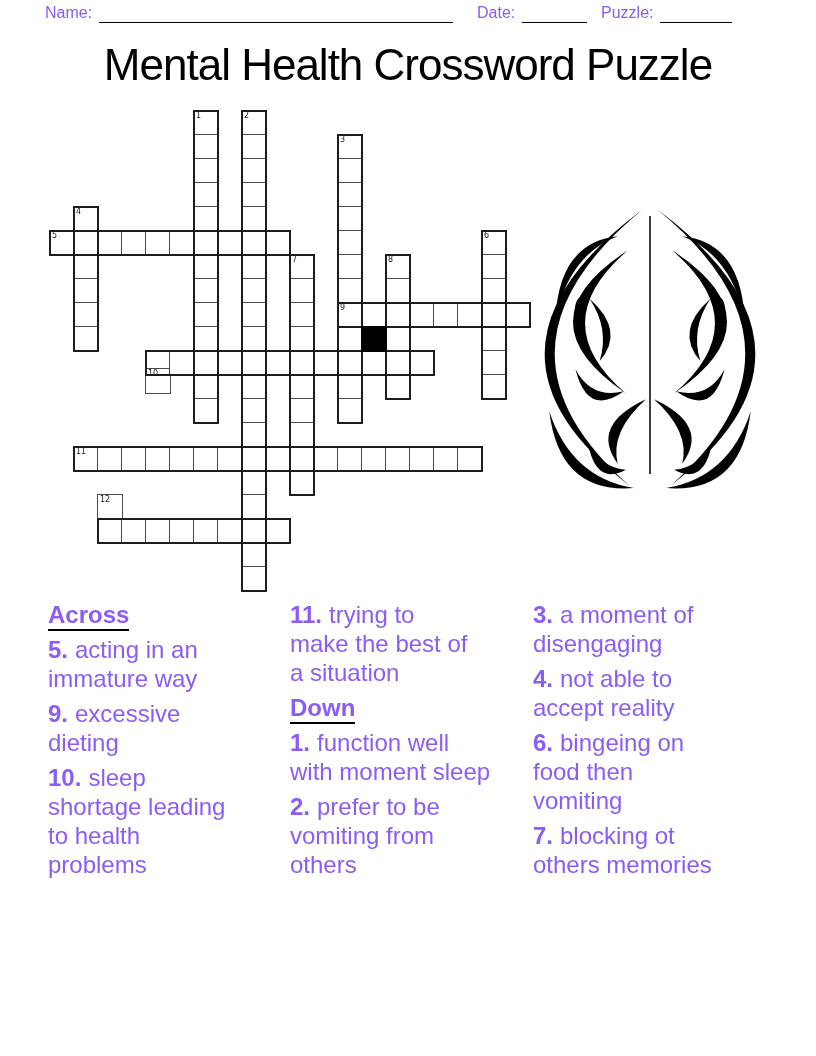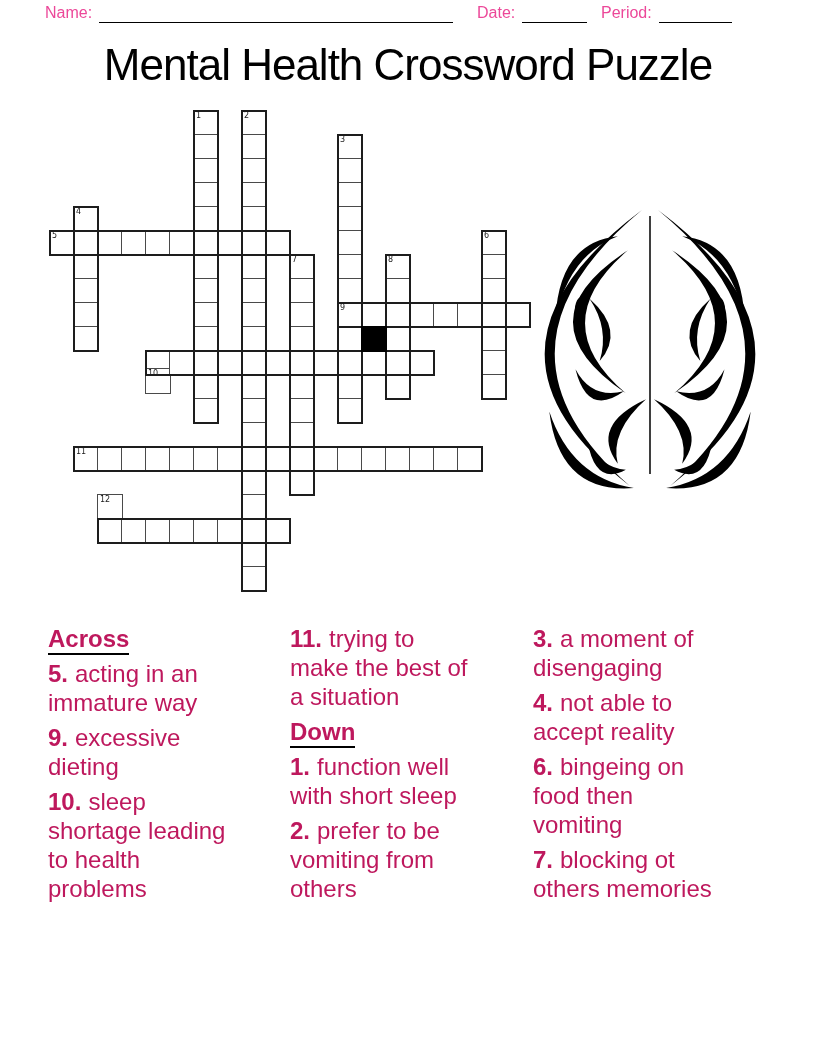--- a/index.html
+++ b/index.html
@@ -4,21 +4,21 @@
 <style>
   * { margin:0; padding:0; box-sizing:border-box; }
   html,body { background:#fff; }
   body {
     width:816px; height:1056px; position:relative; overflow:hidden;
     font-family:"Liberation Sans", sans-serif; color:#000;
   }
   .page { position:relative; width:816px; height:1056px; background:#fff; }
 
   
-  .hdr-field { position:absolute; top:4px; display:flex; height:20px; font-size:16px; color:#ec4899; }
+  .hdr-field { position:absolute; top:4px; display:flex; height:20px; font-size:16px; color:#8b5cf6; }
   .hdr-label { white-space:nowrap; }
   .hdr-line { flex:1; border-bottom:1.6px solid #000; margin-left:7px; margin-bottom:1px; }
 
   
   .title {
     position:absolute; top:40px; left:0; width:816px; text-align:center;
     font-size:44px; font-weight:normal; letter-spacing:-1px; color:#000;
   }
 
   
@@ -34,42 +34,42 @@
   }
   .cellnum {
     position:absolute; top:0px; left:2px; font-size:8px; line-height:9px;
     font-family:"DejaVu Sans", sans-serif; color:#1a1a1a;
   }
 
   
   .brain { position:absolute; left:528px; top:200px; }
 
   
-  .clue-col { position:absolute; top:600px; font-size:24px; line-height:29px; color:#be185d;margin-top:24px; }
+  .clue-col { position:absolute; top:600px; font-size:24px; line-height:29px; color:#8b5cf6; }
   .clue-col p { margin:0 0 6px 0; }
   .clue-heading { font-weight:bold; font-size:24px; }
   .clue-heading span { border-bottom:2.5px solid #000; padding-bottom:1px; }
   .clue-num { font-weight:bold; margin-right:7px; }
   .clue-text { white-space:pre-line; }
 </style>
 </head>
 <body>
 
 <div class="page">
 
   <div class="hdr-field" style="left:45px; width:408px;">
     <span class="hdr-label">Name:</span>
     <span class="hdr-line"></span>
   </div>
   <div class="hdr-field" style="left:477px; width:110px;">
     <span class="hdr-label">Date:</span>
     <span class="hdr-line"></span>
   </div>
   <div class="hdr-field" style="left:601px; width:131px;">
-    <span class="hdr-label">Period:</span>
+    <span class="hdr-label">Puzzle:</span>
     <span class="hdr-line"></span>
   </div>
 
   <h1 class="title">Mental Health Crossword Puzzle</h1>
 
   <div id="grid">
       <div class="cell" style="left: 193px; top: 110px;">
         <span class="cellnum">1</span>
       </div>
       <div class="cell" style="left: 193px; top: 134px;"></div>
@@ -260,21 +260,21 @@
 shortage leading
 to health
 problems</span></p>
     </div>
   <div class="clue-col" id="clue-col-2" style="left:290px; width:240px;">
       <p class="clue"><span class="clue-num">11.</span><span class="clue-text">trying to
 make the best of
 a situation</span></p>
       <p class="clue-heading"><span>Down</span></p>
       <p class="clue"><span class="clue-num">1.</span><span class="clue-text">function well
-with short sleep</span></p>
+with moment sleep</span></p>
       <p class="clue"><span class="clue-num">2.</span><span class="clue-text">prefer to be
 vomiting from
 others</span></p>
     </div>
   <div class="clue-col" id="clue-col-3" style="left:533px; width:262px;">
       <p class="clue"><span class="clue-num">3.</span><span class="clue-text">a moment of
 disengaging</span></p>
       <p class="clue"><span class="clue-num">4.</span><span class="clue-text">not able to
 accept reality</span></p>
       <p class="clue"><span class="clue-num">6.</span><span class="clue-text">bingeing on

